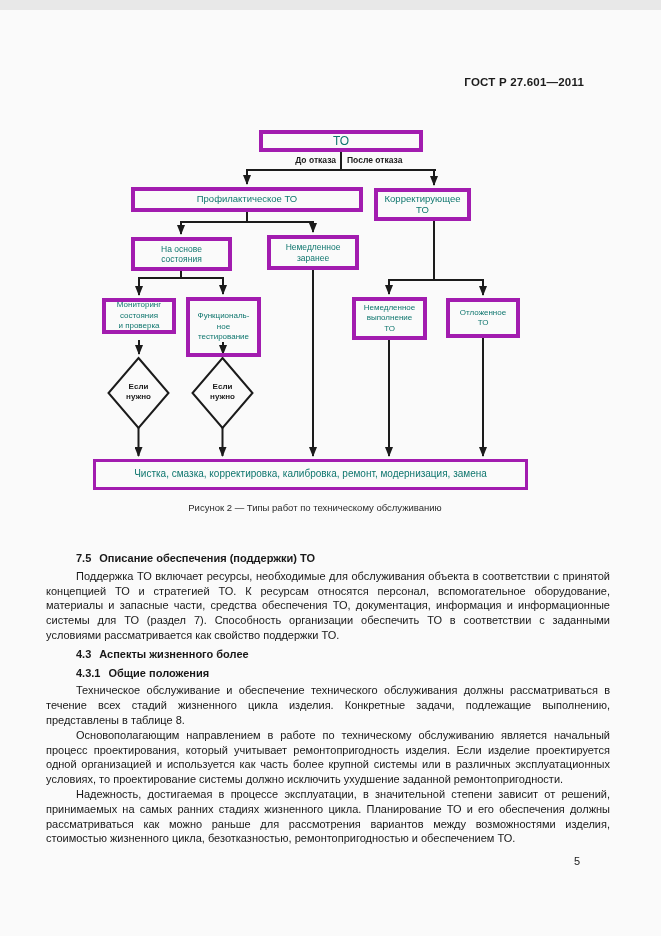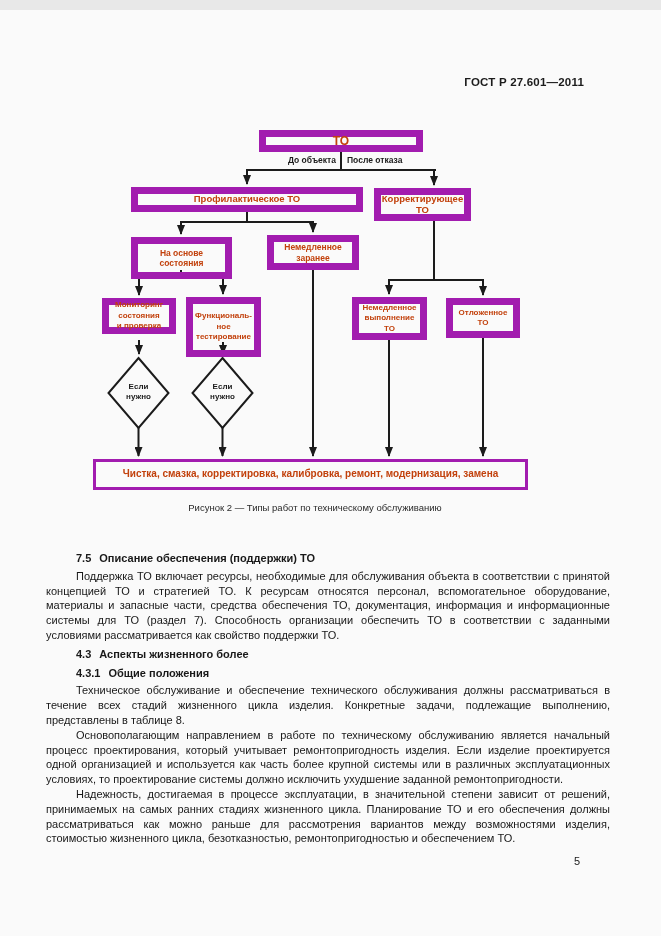--- a/index.html
+++ b/index.html
@@ -15,23 +15,23 @@
     margin: 10px auto;
   }
   .doc-header {
     position: absolute; top: 66px; right: 77px;
     font-size: 11.5px; font-weight: bold; letter-spacing: 0.2px;
   }
   .figure { position: absolute; left: 0; top: 0; width: 661px; height: 520px; }
   .connectors { position: absolute; left: 85px; top: 110px; }
   .node {
     position: absolute;
-    border: 7px solid #a21caf;
+    border: 4px solid #a21caf;
     display: flex; align-items: center; justify-content: center;
-    text-align: center; font-weight: bold; color: #c2410c;
+    text-align: center; font-weight: normal; color: #0f766e;
     line-height: 10.5px; font-size: 8px;
     background: transparent;
   }
   .ml { white-space: pre-line; }
   .elabel {
     position: absolute; font-weight: bold; font-size: 8.5px; color: #1b1b1b;
     line-height: 12px;
   }
   .dlabel {
     position: absolute; font-weight: bold; font-size: 8px; line-height: 10px;
@@ -97,28 +97,28 @@
         <line x1="53.5" y1="308" x2="53.5" y2="336" marker-end="url(#arr)"></line>
         <line x1="137.5" y1="308" x2="137.5" y2="336" marker-end="url(#arr)"></line>
         <line x1="228" y1="150" x2="228" y2="336" marker-end="url(#arr)"></line>
         <line x1="304" y1="220" x2="304" y2="336" marker-end="url(#arr)"></line>
         <line x1="398" y1="218" x2="398" y2="336" marker-end="url(#arr)"></line>
       </g>
     </svg>
 
     <div class="node" style="left:259px;top:120px;width:164px;height:22px;font-size:12px">ТО</div>
 
-    <div class="elabel" style="left:259px;top:144px;width:77px;text-align:right">До объекта</div>
+    <div class="elabel" style="left:259px;top:144px;width:77px;text-align:right">До отказа</div>
     <div class="elabel" style="left:347px;top:144px">После отказа</div>
 
     <div class="node" style="left:131px;top:177px;width:232px;height:25px;font-size:9.5px">Профилактическое ТО</div>
 
     <div class="node" style="left:374px;top:178px;width:97px;height:33px;font-size:9.5px">Корректирующее ТО</div>
 
-    <div class="node ml" style="left:131px;top:227px;width:101px;height:42px;font-size:8.5px">На основе
+    <div class="node ml" style="left:131px;top:227px;width:101px;height:34px;font-size:8.5px">На основе
 состояния</div>
 
     <div class="node ml" style="left:267px;top:225px;width:92px;height:35px;font-size:8.5px">Немедленное
 заранее</div>
 
     <div class="node ml" style="left:102px;top:288px;width:74px;height:36px">Мониторинг
 состояния
 и проверка</div>
 
     <div class="node ml" style="left:186px;top:287px;width:75px;height:60px">Функциональ-

